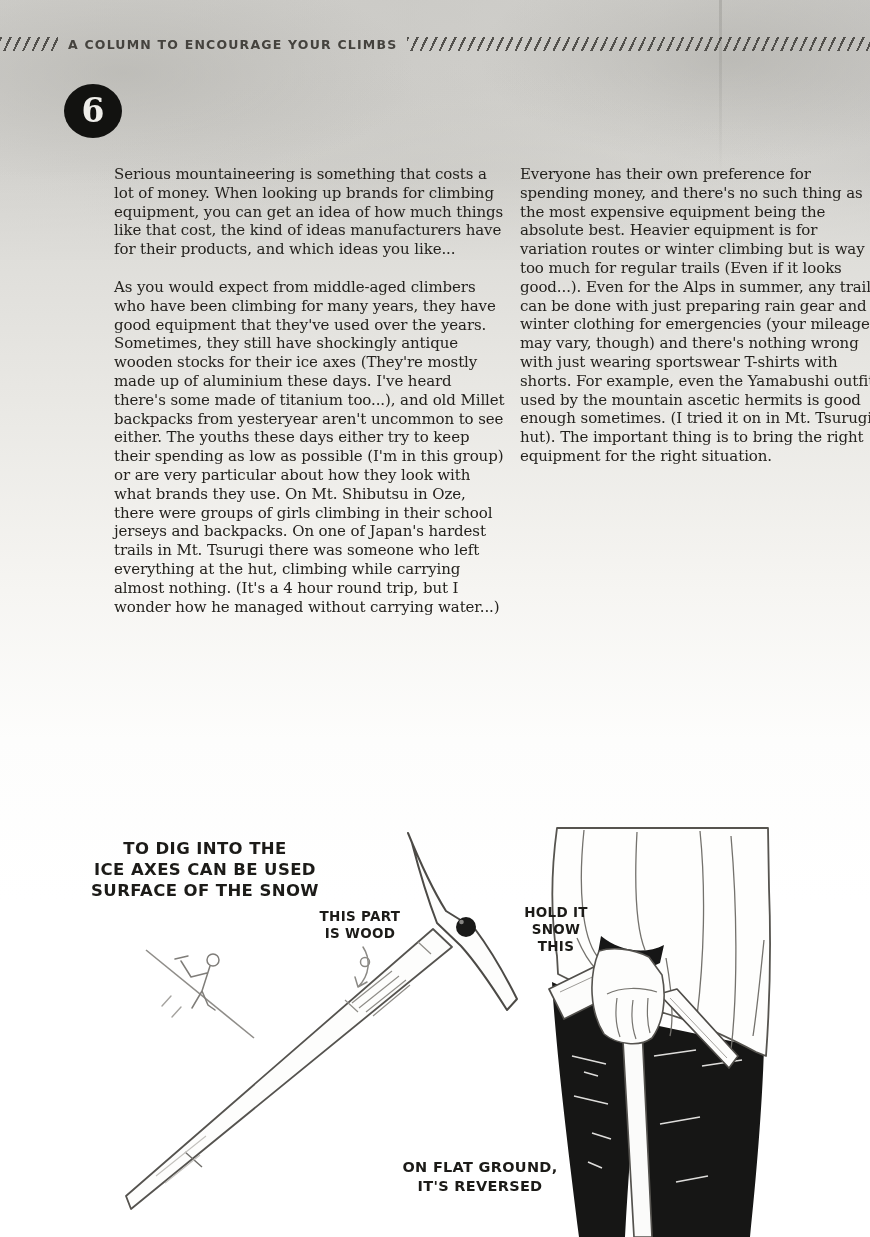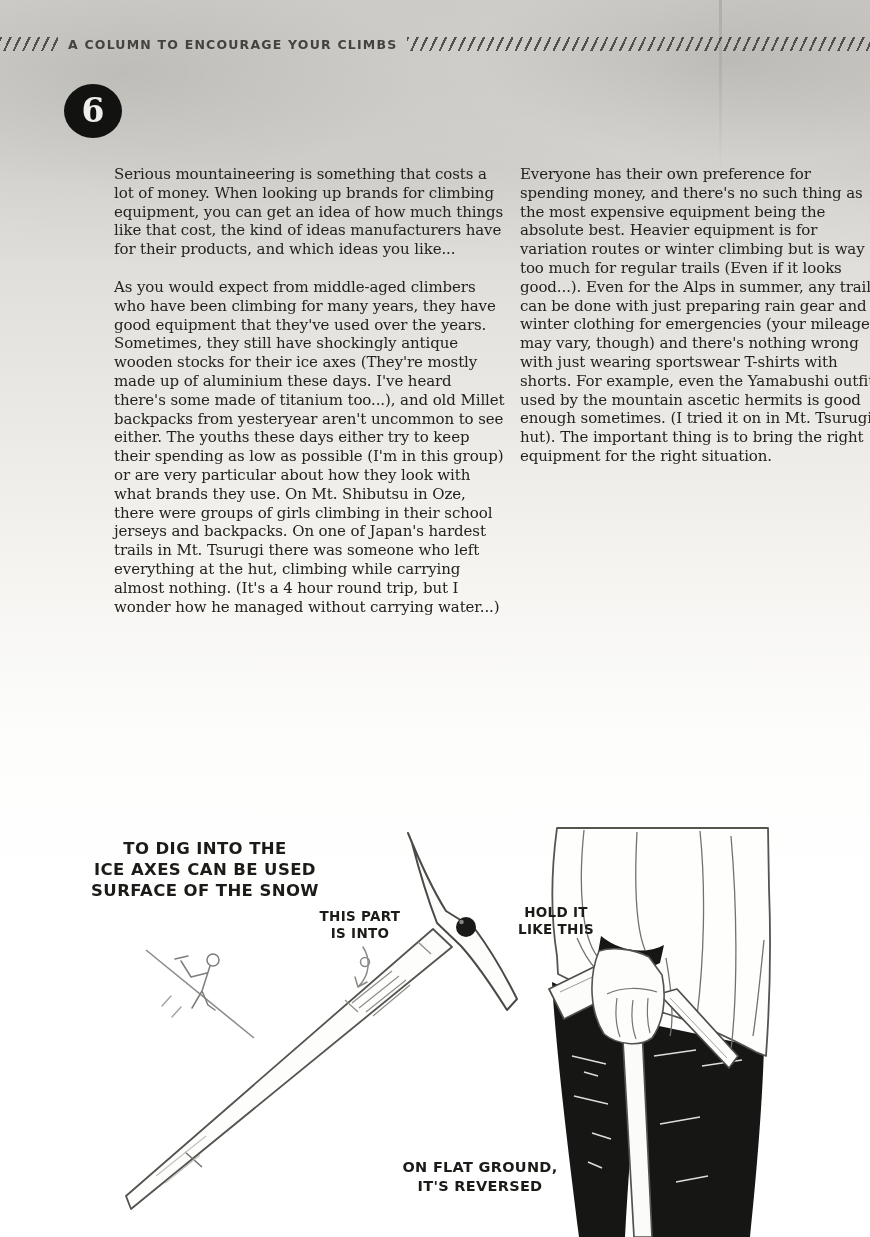--- a/index.html
+++ b/index.html
@@ -158,24 +158,24 @@
     </g>
   </svg>
 
   <div class="comic snow-caption">
     <div>TO DIG INTO THE</div>
     <div>ICE AXES CAN BE USED</div>
     <div>SURFACE OF THE SNOW</div>
   </div>
   <div class="comic wood-label">
     <div>THIS PART</div>
-    <div>IS INTO</div>
+    <div>IS WOOD</div>
   </div>
   <div class="comic hold-label">
     <div>HOLD IT</div>
-    <div>LIKE THIS</div>
+    <div>SNOW THIS</div>
   </div>
   <div class="comic flat-label">
     <div>ON FLAT GROUND,</div>
     <div>IT'S REVERSED</div>
   </div>
 
 </div>
 
 </body></html>

